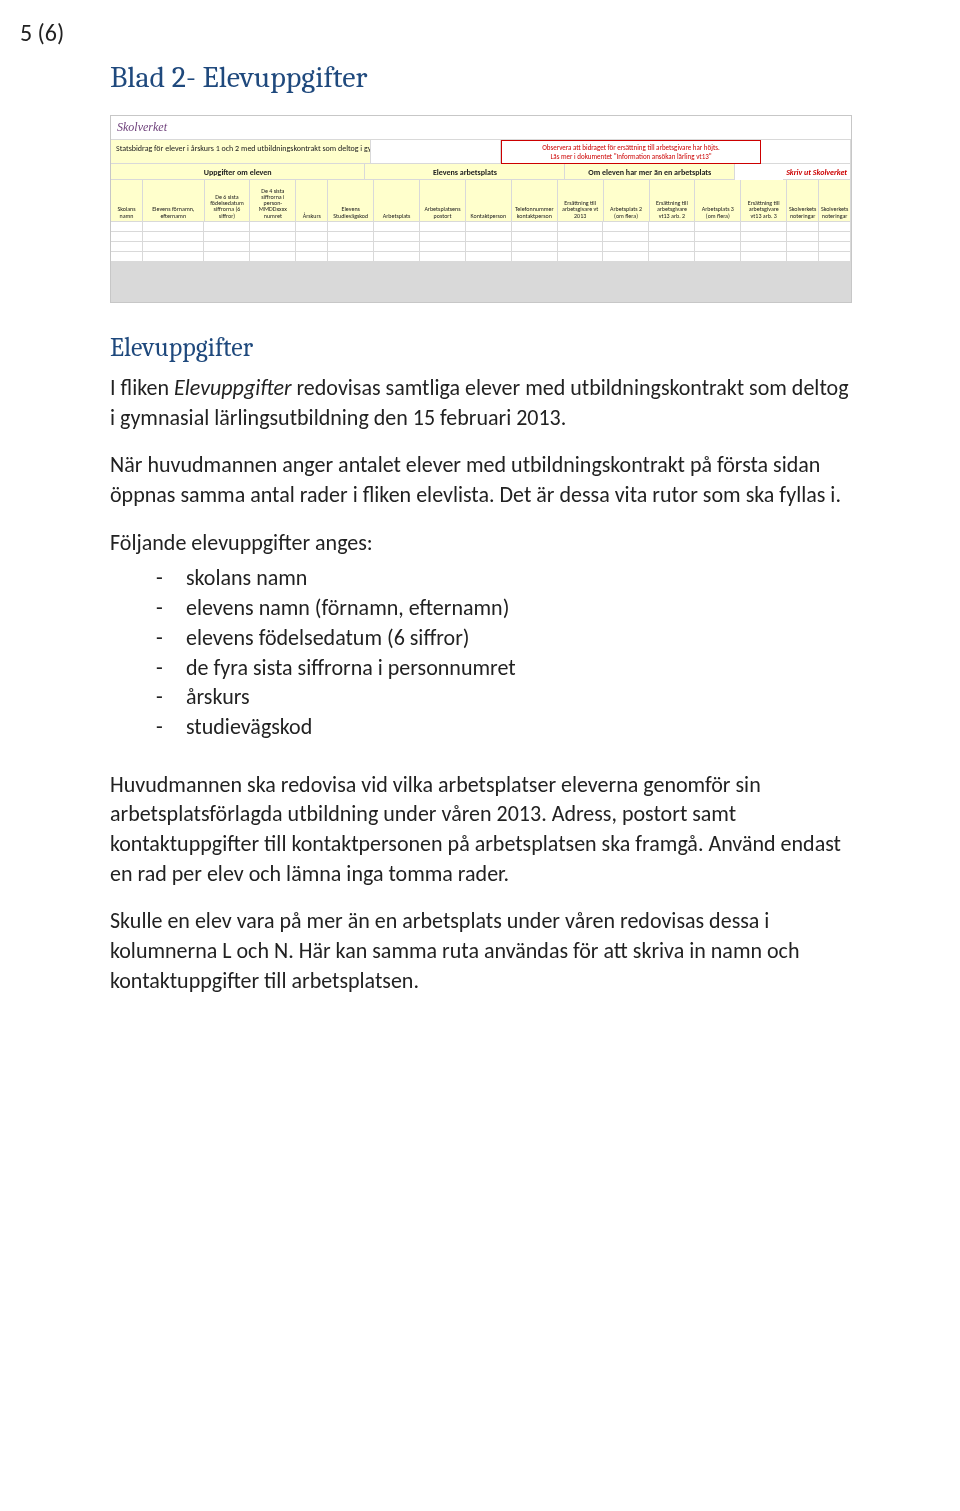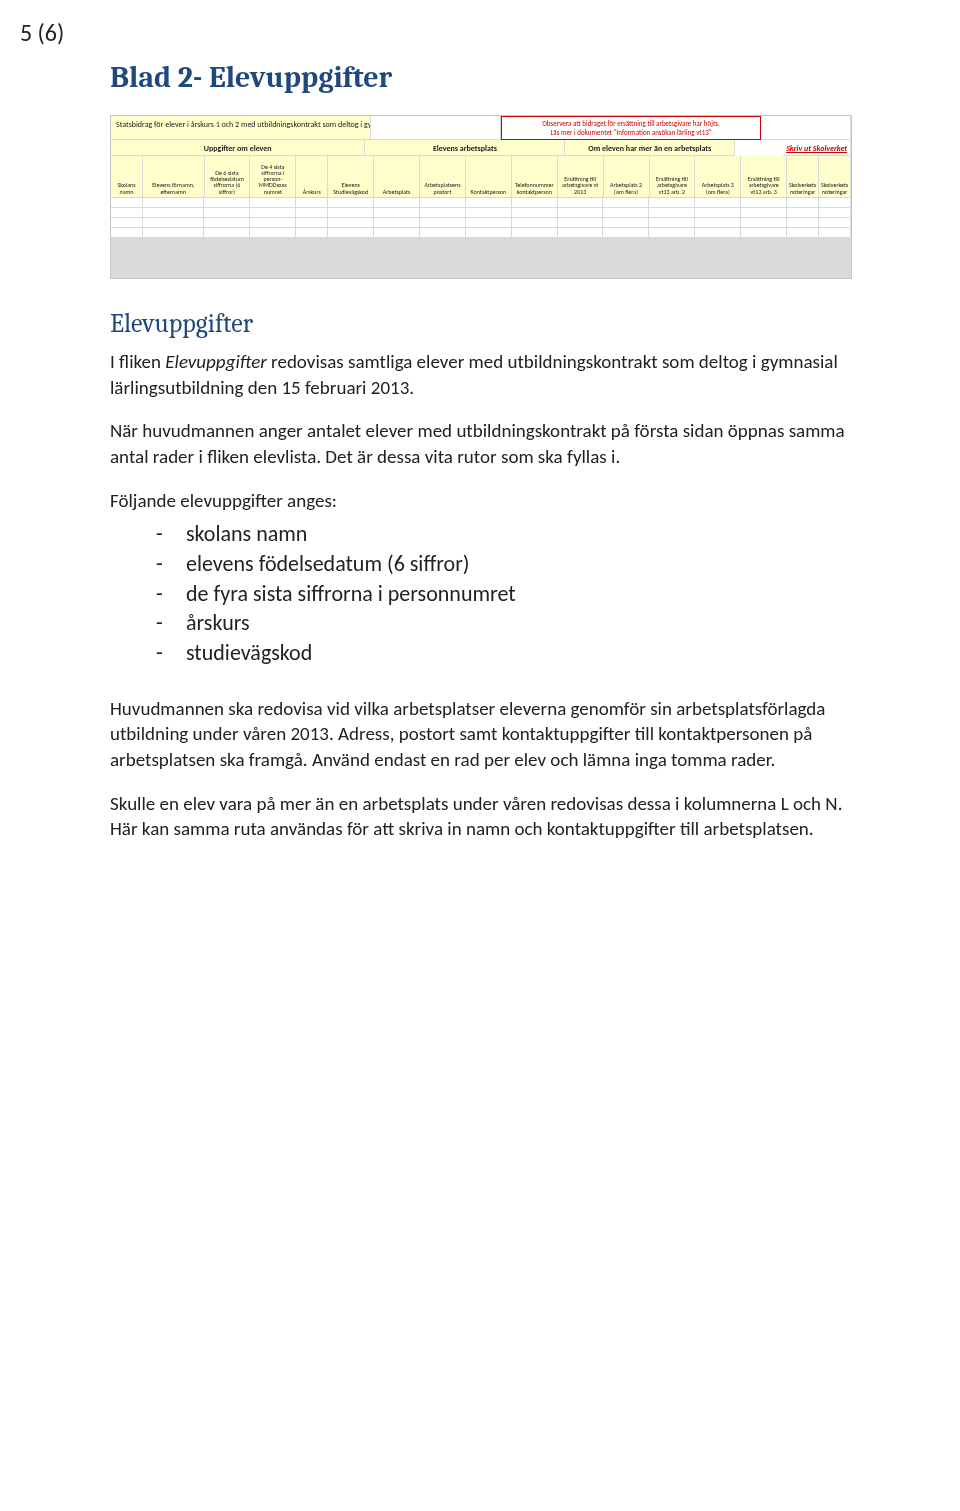--- a/index.html
+++ b/index.html
@@ -20,33 +20,33 @@
   }
   .page-num {
     position: absolute;
     top: 18px;
     left: 20px;
     font-size: 24px;
   }
   h1.h-main {
     font-family: Cambria, Georgia, serif;
     color: #1F497D;
-    font-weight: bold;
+    font-weight: normal;
     font-size: 30px;
     margin: 30px 0 20px 0;
   }
   h2.h-sub {
     font-family: Cambria, Georgia, serif;
     color: #1F497D;
     font-weight: normal;
     font-size: 26px;
     margin: 30px 0 10px 0;
   }
   p.body {
-    font-size: 19px;
+    font-size: 22px;
     line-height: 1.35;
     margin: 0 0 18px 0;
   }
   ul.dash {
     list-style: none;
     padding: 0 0 0 46px;
     margin: 0 0 28px 0;
   }
   ul.dash li {
     font-size: 22px;
@@ -113,21 +113,20 @@
     font-weight: bold;
     font-size: 8px;
     height: 16px;
     display: flex;
     align-items: center;
     justify-content: center;
   }
   .sheet .link {
     background: #fff !important;
     color: #c00;
-    text-decoration: underline;
     font-style: italic;
     font-size: 7px;
     margin-left: 48px;
   }
   .sheet .hdr-row > div {
     background: #ffffcc;
     font-size: 6px;
     line-height: 1.05;
     height: 42px;
     white-space: normal;
@@ -147,20 +146,23 @@
 </style>
 </head>
 <body>
 
 <div class="page">
   <div class="page-num">5 (6)</div>
 
   <h1 class="h-main">Blad 2- Elevuppgifter</h1>
 
   <div class="sheet">
+    <div class="sheet-row">
+      <div class="brand">Skolverket</div>
+    </div>
     <div class="sheet-row intro-row">
       <div class="intro-left">Statsbidrag för elever i årskurs 1 och 2 med utbildningskontrakt som deltog i gymnasial lärlingsutbildning den 15 februari 2013</div>
       <div class="gap"></div>
       <div class="warn">
         <span>Observera att bidraget för ersättning till arbetsgivare har höjts.</span><br>
         <span>Läs mer i dokumentet "Information ansökan lärling vt13"</span>
       </div>
       <div class="gap" style="width:90px;flex:none"></div>
     </div>
     <div class="sheet-row group-row">
@@ -347,20 +349,21 @@
 
   <p class="body">
     <span>I fliken </span><span class="italic">Elevuppgifter</span><span> redovisas samtliga elever med utbildningskontrakt som deltog i gymnasial lärlingsutbildning den 15 februari 2013.</span>
   </p>
 
   <p class="body">När huvudmannen anger antalet elever med utbildningskontrakt på första sidan öppnas samma antal rader i fliken elevlista. Det är dessa vita rutor som ska fyllas i.</p>
   <p class="body" style="margin-bottom:6px">Följande elevuppgifter anges:</p>
 
   <ul class="dash">
     <li>skolans namn</li>
+    <li>elevens namn (förnamn, efternamn)</li>
     <li>elevens födelsedatum (6 siffror)</li>
     <li>de fyra sista siffrorna i personnumret</li>
     <li>årskurs</li>
     <li>studievägskod</li>
   </ul>
 
   <p class="body">Huvudmannen ska redovisa vid vilka arbetsplatser eleverna genomför sin arbetsplatsförlagda utbildning under våren 2013. Adress, postort samt kontaktuppgifter till kontaktpersonen på arbetsplatsen ska framgå. Använd endast en rad per elev och lämna inga tomma rader.</p>
   <p class="body">Skulle en elev vara på mer än en arbetsplats under våren redovisas dessa i kolumnerna L och N. Här kan samma ruta användas för att skriva in namn och kontaktuppgifter till arbetsplatsen.</p>
 </div>
 

